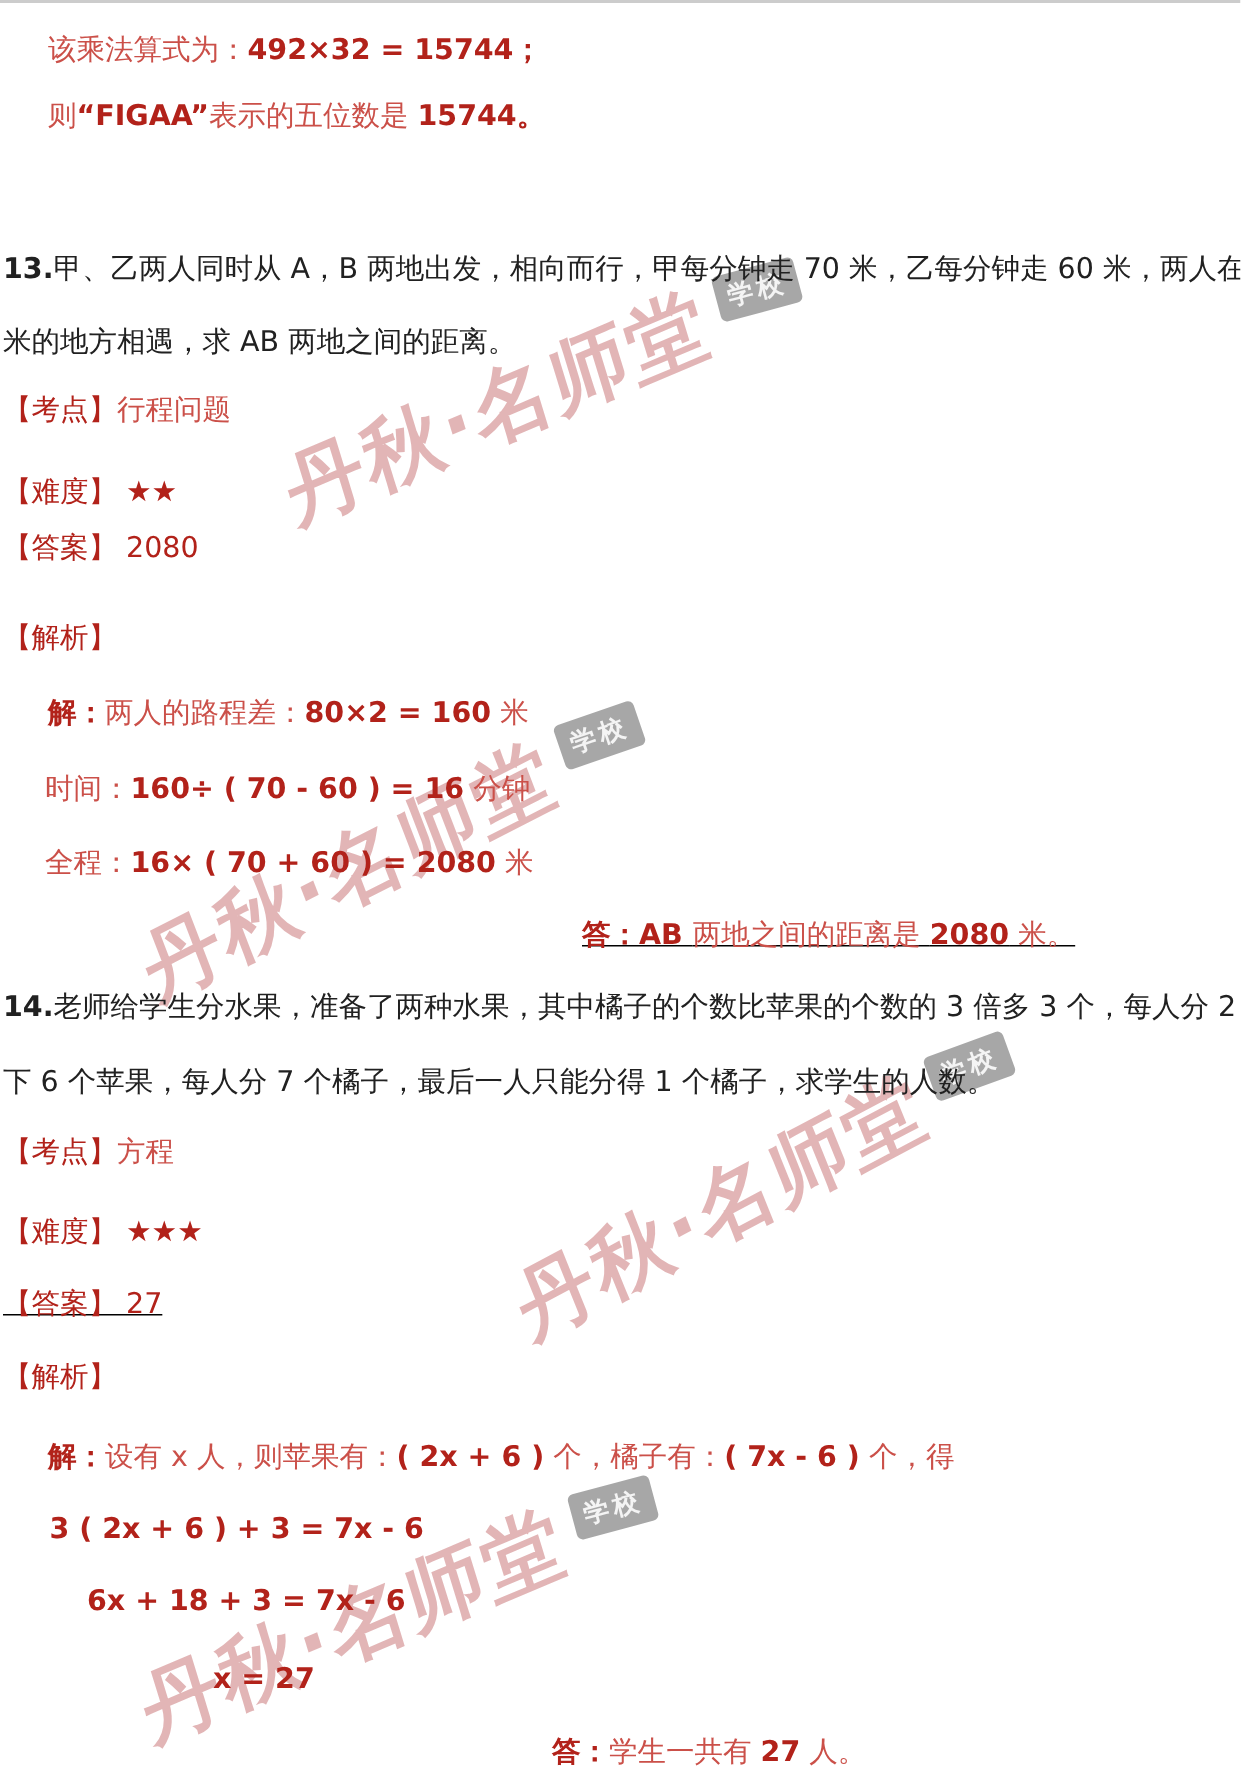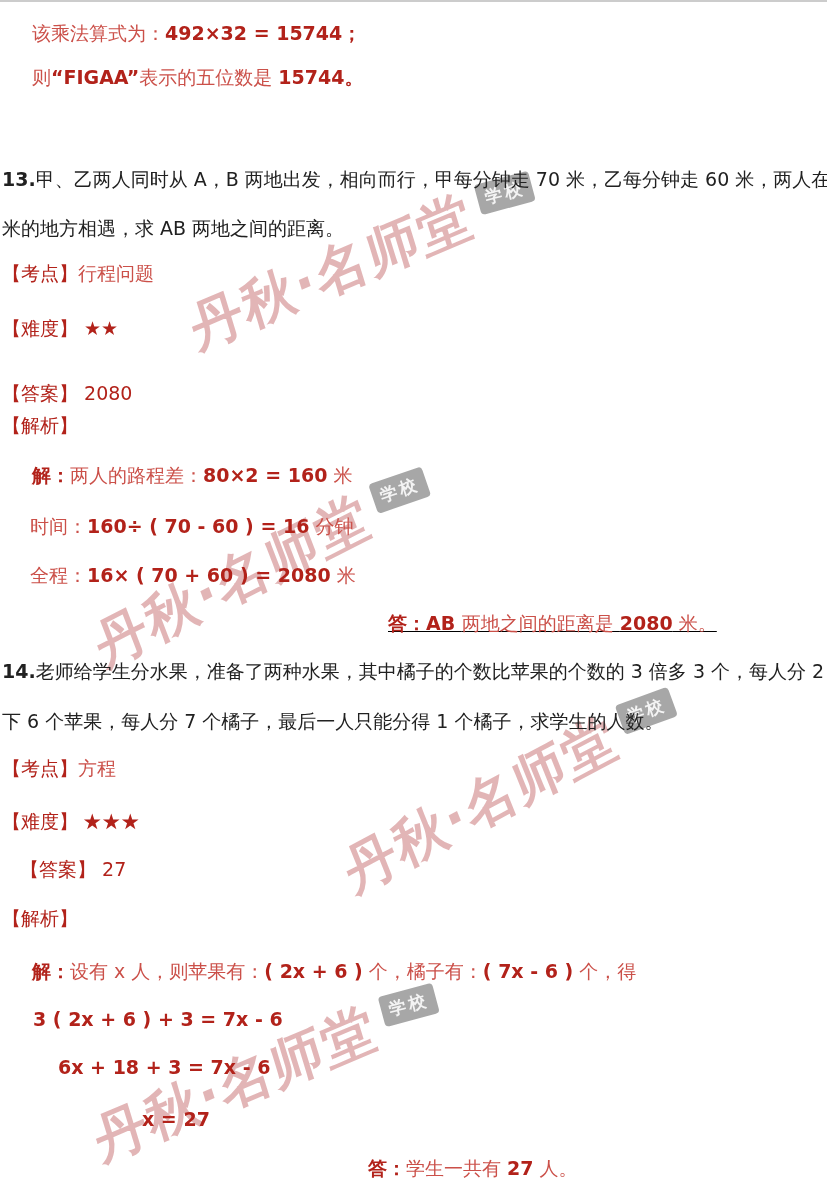--- a/index.html
+++ b/index.html
@@ -88,31 +88,31 @@
         <span class="wm-stamp">学校</span>
       </div>
     </div>
   <div class="doc-body">
       <div class="line" style="top: 20px; left: 32px;"><span class="s-r">该乘法算式为：</span><span class="s-rb">492×32 = 15744；</span></div>
       <div class="line" style="top: 64px; left: 32px;"><span class="s-r">则</span><span class="s-rb">“FIGAA”</span><span class="s-r">表示的五位数是 </span><span class="s-rb">15744。</span></div>
       <div class="line" style="top: 166px; left: 2px;"><span class="s-kb">13.</span><span class="s-k">甲、乙两人同时从 A，B 两地出发，相向而行，甲每分钟走 70 米，乙每分钟走 60 米，两人在距离中点 80</span></div>
       <div class="line" style="top: 215px; left: 2px;"><span class="s-k">米的地方相遇，求 AB 两地之间的距离。</span></div>
       <div class="line" style="top: 260px; left: 2px;"><span class="s-rd">【考点】</span><span class="s-r">行程问题</span></div>
       <div class="line" style="top: 315px; left: 2px;"><span class="s-rd">【难度】</span><span class="s-rd"> ★★</span></div>
-      <div class="line" style="top: 380px; left: 2px;"><span class="s-rd">【答案】</span><span class="s-rd"> 2080</span></div>
+      <div class="line" style="top: 352px; left: 2px;"><span class="s-rd">【答案】</span><span class="s-rd"> 2080</span></div>
       <div class="line" style="top: 412px; left: 2px;"><span class="s-rd">【解析】</span></div>
       <div class="line" style="top: 462px; left: 32px;"><span class="s-rb">解：</span><span class="s-r">两人的路程差：</span><span class="s-rb">80×2 = 160</span><span class="s-r"> 米</span></div>
       <div class="line" style="top: 513px; left: 30px;"><span class="s-r">时间：</span><span class="s-rb">160÷ ( 70 - 60 ) = 16</span><span class="s-r"> 分钟</span></div>
       <div class="line" style="top: 562px; left: 30px;"><span class="s-r">全程：</span><span class="s-rb">16× ( 70 + 60 ) = 2080</span><span class="s-r"> 米</span></div>
       <div class="line" style="top: 610px; left: 388px; text-decoration: underline;"><span class="s-rb">答：</span><span class="s-rb">AB </span><span class="s-r">两地之间的距离是 </span><span class="s-rb">2080</span><span class="s-r"> 米。</span></div>
       <div class="line" style="top: 658px; left: 2px;"><span class="s-kb">14.</span><span class="s-k">老师给学生分水果，准备了两种水果，其中橘子的个数比苹果的个数的 3 倍多 3 个，每人分 2 个苹果，则余</span></div>
       <div class="line" style="top: 708px; left: 2px;"><span class="s-k">下 6 个苹果，每人分 7 个橘子，最后一人只能分得 1 个橘子，求学生的人数。</span></div>
       <div class="line" style="top: 755px; left: 2px;"><span class="s-rd">【考点】</span><span class="s-r">方程</span></div>
-      <div class="line" style="top: 808px; left: 2px; font-family: Liberation Serif, serif;"><span class="s-rd">【难度】</span><span class="s-rd"> ★★★</span></div>
-      <div class="line" style="top: 856px; left: 20px;"><span class="s-rd">【答案】</span><span class="s-rd"> 27</span></div>
+      <div class="line" style="top: 808px; left: 2px;"><span class="s-rd">【难度】</span><span class="s-rd"> ★★★</span></div>
+      <div class="line" style="top: 856px; left: 2px; text-decoration: underline;"><span class="s-rd">【答案】</span><span class="s-rd"> 27</span></div>
       <div class="line" style="top: 905px; left: 2px;"><span class="s-rd">【解析】</span></div>
       <div class="line" style="top: 958px; left: 32px;"><span class="s-rb">解：</span><span class="s-r">设有 x 人，则苹果有：</span><span class="s-rb">( 2x + 6 )</span><span class="s-r"> 个，橘子有：</span><span class="s-rb">( 7x - 6 )</span><span class="s-r"> 个，得</span></div>
       <div class="line" style="top: 1006px; left: 33px;"><span class="s-rb">3 ( 2x + 6 ) + 3 = 7x - 6</span></div>
       <div class="line" style="top: 1054px; left: 58px;"><span class="s-rb">6x + 18 + 3 = 7x - 6</span></div>
       <div class="line" style="top: 1106px; left: 142px;"><span class="s-rb">x = 27</span></div>
       <div class="line" style="top: 1155px; left: 368px;"><span class="s-rb">答：</span><span class="s-r">学生一共有 </span><span class="s-rb">27</span><span class="s-r"> 人。</span></div>
     </div>
 </div>
 
 </body></html>

